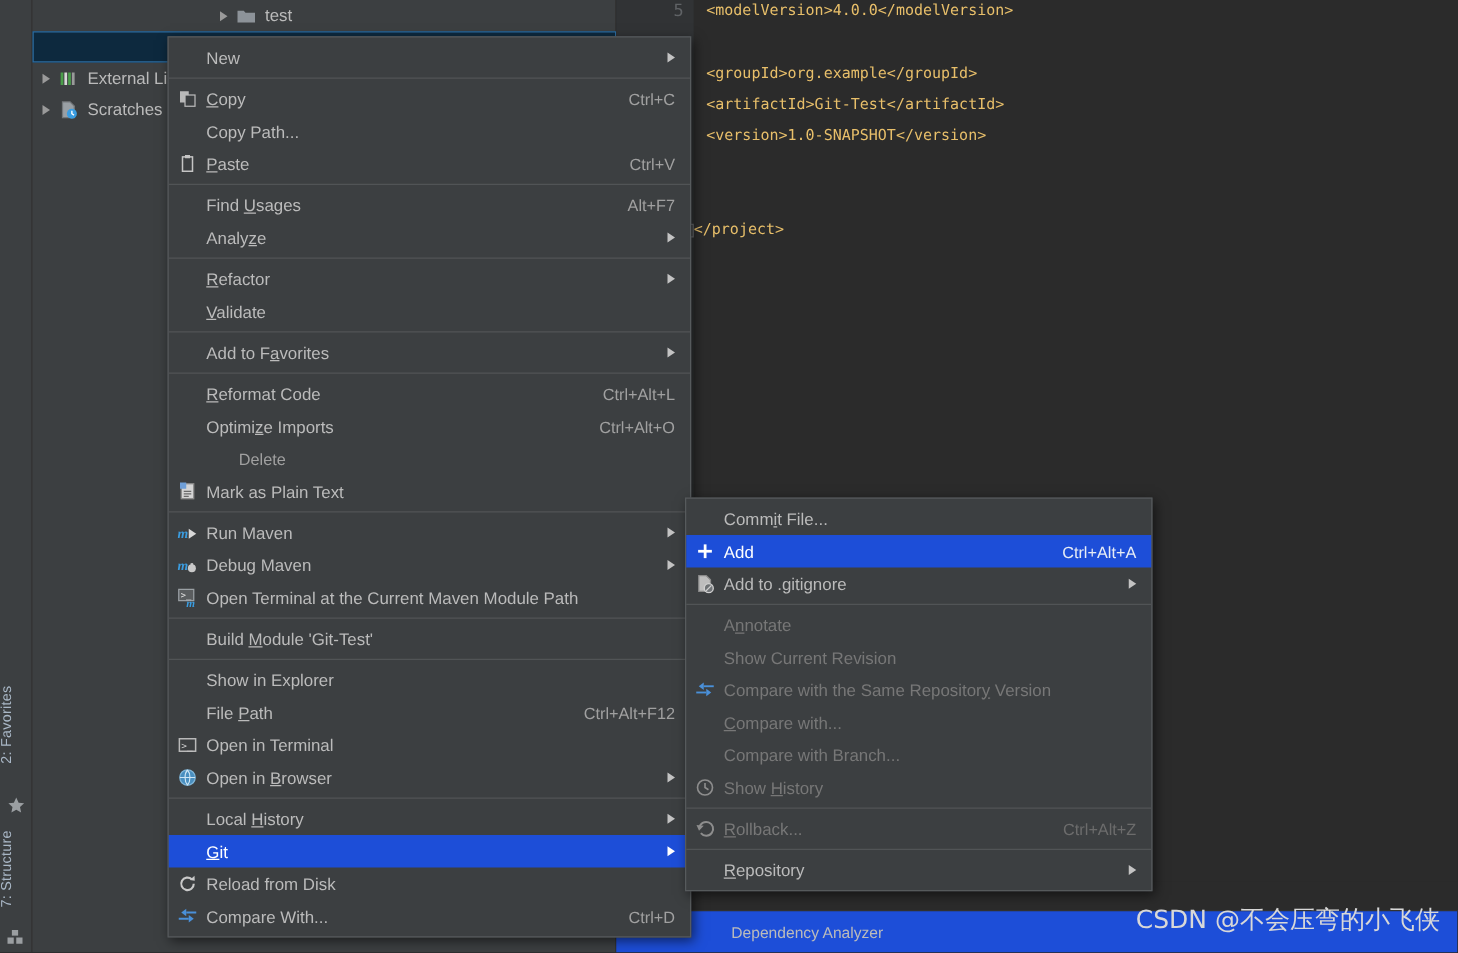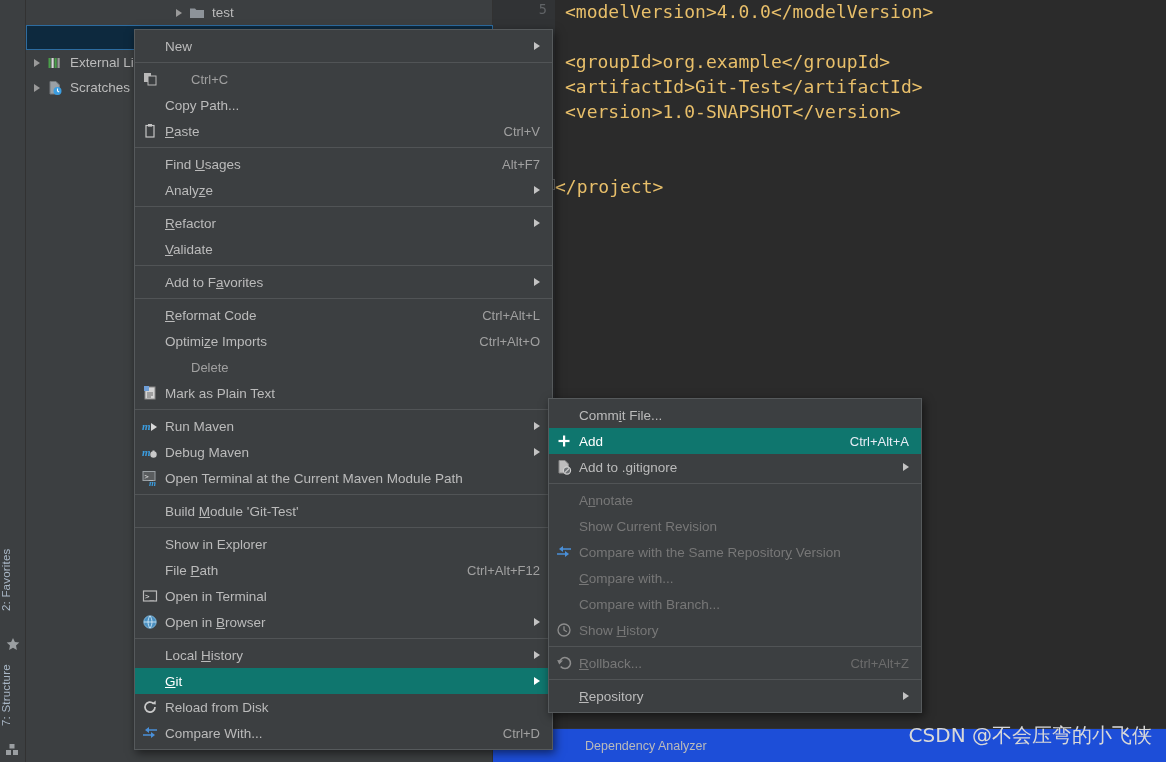--- a/index.html
+++ b/index.html
@@ -57,21 +57,21 @@
     position: absolute; right: 8px; color: #606366;
     font-family: "DejaVu Sans Mono", monospace; font-size: 13.5px;
   }
   .fold-marker {
     position: absolute; left: 51px; width: 11px; height: 11px;
     border: 1px solid #6e7173; color: #9a9a9a; font-size: 9px;
     line-height: 9px; text-align: center;
   }
   .code-line {
     position: absolute; left: 72px;
-    font-family: "DejaVu Sans Mono", monospace; font-size: 18px;
+    font-family: "DejaVu Sans Mono", monospace; font-size: 12px;
     white-space: pre; color: #a9b7c6;
   }
   .tag { color: #e8bf6a; }
 
   
   .bottombar {
     position: absolute; left: 493px; top: 728px; right: 0; height: 34px;
     background: #1d4ed8; border-top: 1px solid #323232;
     display: flex; align-items: center;
   }
@@ -86,21 +86,21 @@
   .menu {
     position: absolute; background: #3c3f41;
     border: 1px solid #565a5c; box-shadow: 2px 3px 9px rgba(0,0,0,.55);
     padding: 3px 0; z-index: 50;
   }
   .mi {
     position: relative; display: flex; align-items: center;
     height: 26px; padding: 0 12px 0 0; color: #bbbbbb; font-size: 13.5px;
     white-space: nowrap;
   }
-  .mi.sel { background: #0f766e; color: #ffffff; }
+  .mi.sel { background: #1d4ed8; color: #ffffff; }
   .mi.disabled { color: #777777; }
   .mi-ico {
     width: 17px; height: 16px; margin: 0 7px 0 6px; flex: none;
     position: relative; display: flex; align-items: center; justify-content: center;
     font-size: 12px; line-height: 1;
   }
   .mi-label { flex: 1 1 auto; }
   .mi-label .u { text-decoration: underline; }
   .mi-key { margin-left: 26px; color: #a0a0a0; font-size: 13px; }
   .mi.sel .mi-key { color: #e6ecf5; margin-left: 20px; }
@@ -201,20 +201,21 @@
         <span class="mi-sub"></span>
       </div>
       <div class="msep"></div>
       <div class="mi">
         <span class="mi-ico">
           <svg viewBox="0 0 16 16" width="16" height="16">
             <rect x="2" y="2" width="7" height="9" fill="#b9b9b9"></rect>
             <rect x="6" y="5" width="8" height="9" fill="#3c3f41" stroke="#b9b9b9" stroke-width="1"></rect>
           </svg>
         </span>
+        <span class="mi-label"><span class="u">C</span>opy</span>
         <span class="mi-key">Ctrl+C</span>
       </div>
       <div class="mi">
         <span class="mi-ico"></span>
         <span class="mi-label">Copy Path...</span>
       </div>
       <div class="mi">
         <span class="mi-ico">
           <svg viewBox="0 0 16 16" width="16" height="16">
             <rect x="4" y="2.5" width="8" height="11.5" fill="none" stroke="#c5c5c5" stroke-width="1.2"></rect>

